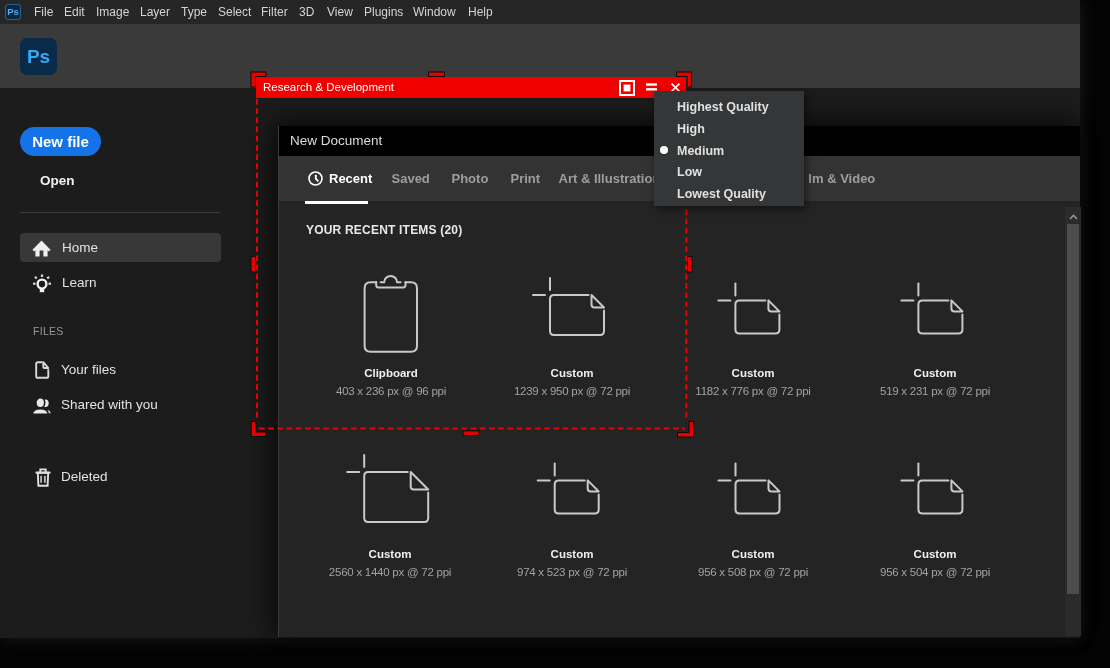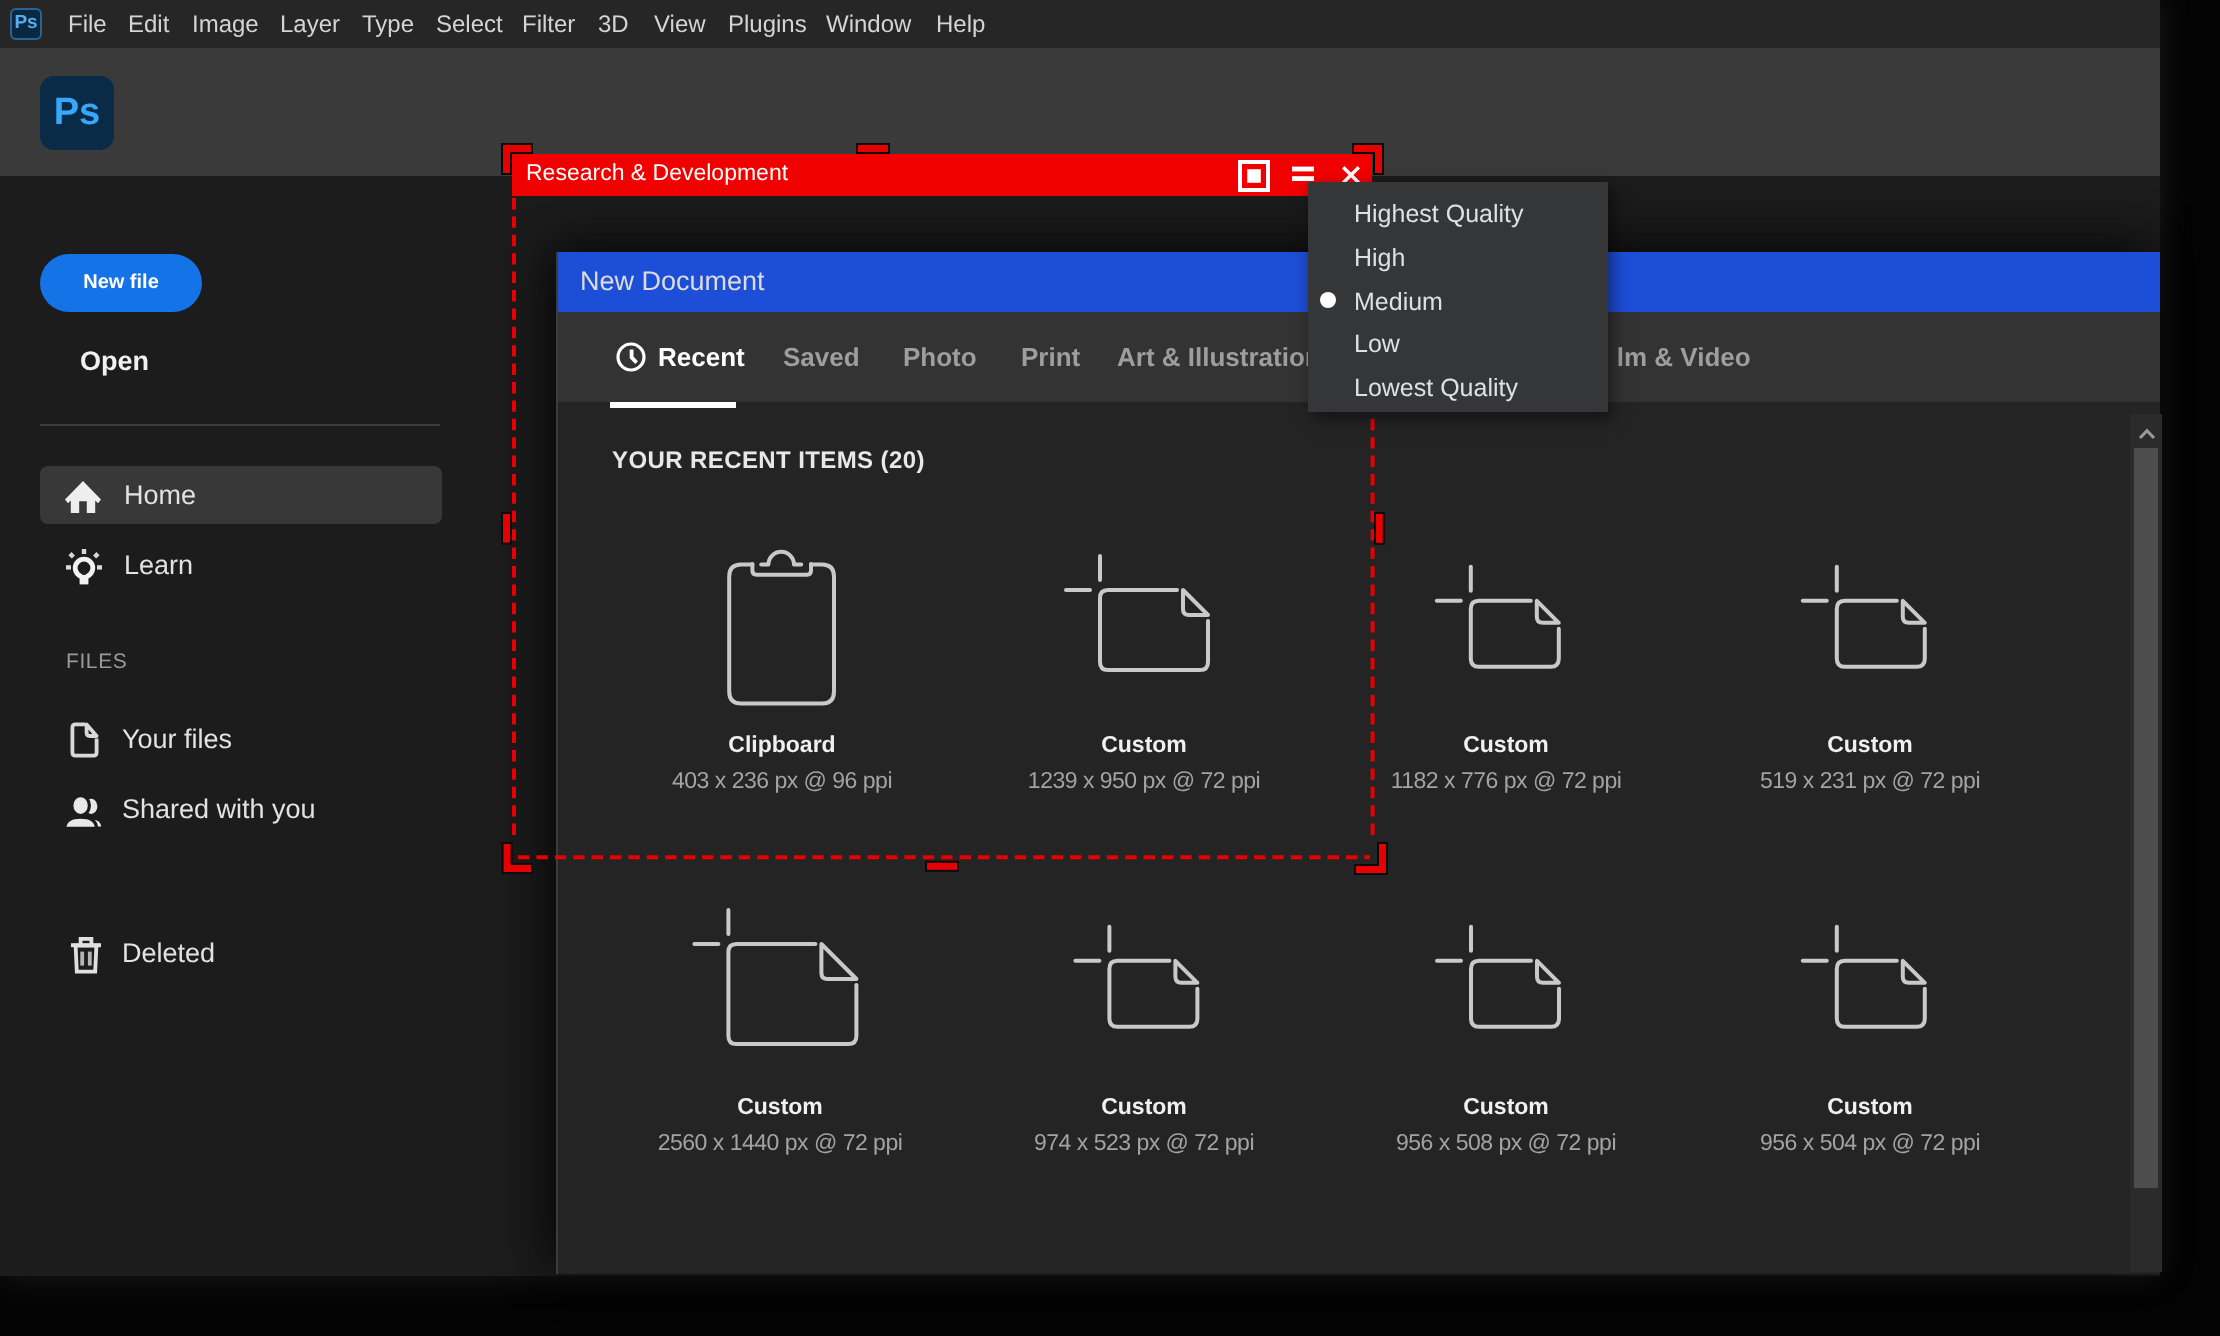--- a/index.html
+++ b/index.html
@@ -10,50 +10,50 @@
   
   #menubar { position:absolute; left:0; top:0; width:1080px; height:24px; background:#262626; }
   #menubar .mi { position:absolute; top:0; height:24px; line-height:24px; font-size:12px; color:#d4d4d4; }
   #pslogo-sm { position:absolute; left:5px; top:4px; width:16px; height:16px; background:#0b2841; border:1px solid #2a6496; border-radius:3px; color:#54aef2; font-size:9.5px; font-weight:bold; text-align:center; line-height:14px; }
 
   
   #header { position:absolute; left:0; top:24px; width:1080px; height:64px; background:#3a3a3a; }
   #pslogo-big { position:absolute; left:20px; top:14px; width:37px; height:37px; background:#0a2b47; border-radius:7px; color:#37a7f9; font-size:19px; font-weight:bold; text-align:center; line-height:37px; }
 
   
-  #newfile { position:absolute; left:20px; top:127px; width:81px; height:29px; background:#1473e6; border-radius:15px; color:#fff; font-size:10px; font-weight:bold; text-align:center; line-height:29px; }
+  #newfile { position:absolute; left:20px; top:127px; width:81px; height:29px; background:#1473e6; border-radius:15px; color:#fff; font-size:15px; font-weight:bold; text-align:center; line-height:29px; }
   #open { position:absolute; left:40px; top:173px; color:#f0f0f0; font-size:13.5px; font-weight:bold; }
   #divider { position:absolute; left:20px; top:212px; width:200px; height:1px; background:#3d3d3d; }
   .navrow { position:absolute; left:20px; width:201px; height:29px; border-radius:4px; }
   .navrow .ic { position:absolute; left:13px; top:6px; }
   .navrow .lbl { position:absolute; left:42px; top:0; line-height:29px; font-size:13.5px; color:#e2e2e2; }
   #files-lbl { position:absolute; left:33px; top:325px; font-size:10.5px; color:#999; letter-spacing:.3px; }
   .filerow { position:absolute; left:33px; width:190px; height:20px; }
   .filerow .ic { position:absolute; left:0; top:1px; }
   .filerow .lbl { position:absolute; left:28px; top:0; line-height:20px; font-size:13.5px; color:#e2e2e2;text-align:center; }
 
   
   #dialog { position:absolute; left:278px; top:126px; width:802px; height:511px; background:#242424; box-shadow:-8px 0 22px rgba(0,0,0,.45), 0 -8px 20px rgba(0,0,0,.4); border-left:1px solid #3c3c3c; }
-  #dlg-title { position:absolute; left:0; top:0; width:100%; height:30px; background:#1d4ed8;padding-left:20px; }
+  #dlg-title { position:absolute; left:0; top:0; width:100%; height:30px; background:#000000;padding-left:20px; }
   #dlg-title span { position:absolute; left:11px; top:0; line-height:30px; font-size:13.5px; color:#dcdcdc; }
   #tabbar { position:absolute; left:0; top:30px; width:100%; height:45px; background:#333333; }
   .tab { position:absolute; top:0; height:45px; line-height:45px; font-size:13px; font-weight:bold; color:#9e9e9e; }
   #tab-recent { color:#fff; }
   #tab-underline { position:absolute; left:26px; top:75px; width:63px; height:3px; background:#fff; }
   #recent-hdr { position:absolute; left:27px; top:97px; font-size:12px; font-weight:bold; color:#e8e8e8; letter-spacing:.2px; }
 
   .item-title { position:absolute; transform:translateX(-50%); font-size:11.5px; font-weight:bold; color:#f0f0f0; white-space:nowrap; }
   .item-dims { position:absolute; transform:translateX(-50%); font-size:11.5px; letter-spacing:-0.25px; color:#a3a3a3; white-space:nowrap; }
 
   
   #sb-track { position:absolute; left:786px; top:81px; width:16px; height:429px; background:#2b2b2b; }
   #sb-thumb { position:absolute; left:2px; top:17px; width:12px; height:370px; background:#4d4d4d; }
 
   
-  #dropdown { position:absolute; left:654px; top:91px; width:150px; height:115px; background:#343638; box-shadow:2px 3px 8px rgba(0,0,0,.5); z-index:30; }
+  #dropdown { position:absolute; left:654px; top:91px; width:150px; height:115px; background:#343638; box-shadow:2px 3px 8px rgba(0,0,0,.5); z-index:30;font-weight:bold; }
   #dropdown .ditem { position:absolute; left:23px; height:22px; line-height:22px; font-size:12.5px; color:#e0e0e0; white-space:nowrap; }
   #dropdown .dot { position:absolute; left:5.5px; top:54.5px; width:8px; height:8px; border-radius:50%; background:#fff; }
 
   
   #redbar { position:absolute; left:256px; top:77px; width:430px; height:21px; background:#f10000; z-index:20; }
   #redbar .rtitle { position:absolute; left:7px; top:0; line-height:21px; font-size:11.5px; color:#fff; }
   #redoverlay { position:absolute; left:0; top:0; width:1110px; height:668px; z-index:21; pointer-events:none; }
 </style>
 </head>
 <body>

